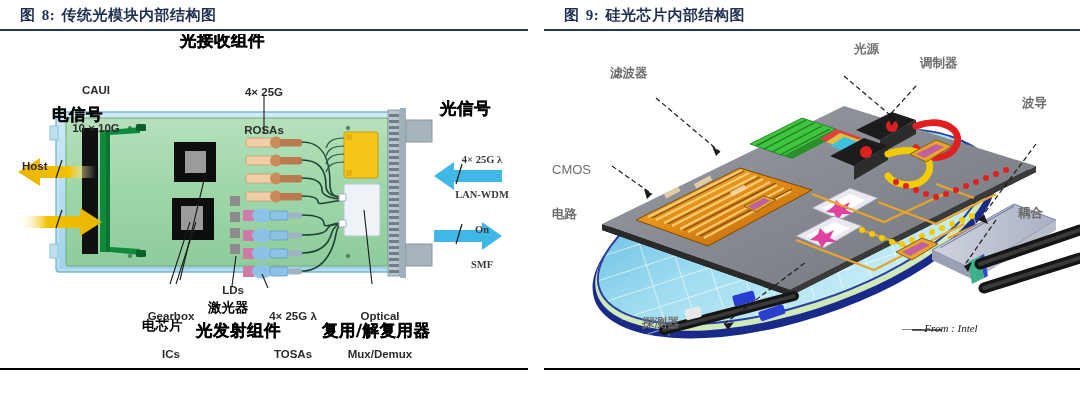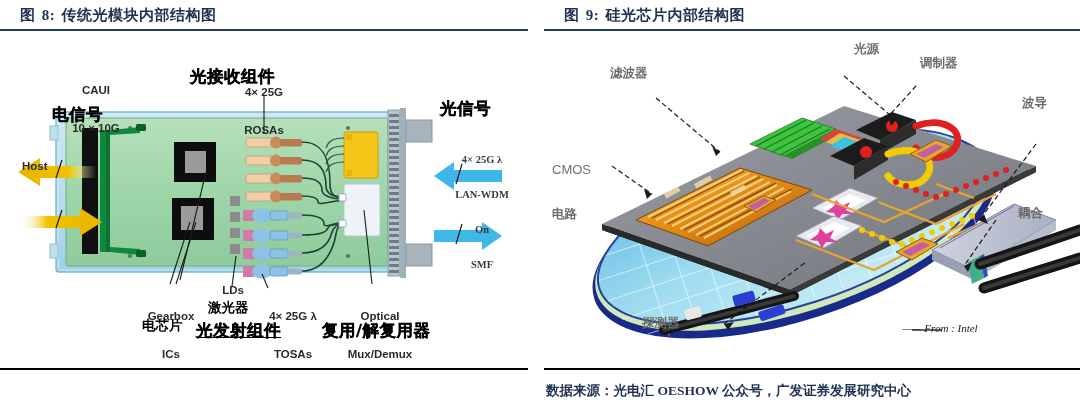--- a/index.html
+++ b/index.html
@@ -324,21 +324,21 @@
 
       <div class="lbl lbl-en" style="left:52px; top:24px; width:88px;">
         <div>CAUI</div>
         <div>10 × 10G</div>
       </div>
 
       <div class="lbl lbl-cn-big" style="left:4px; top:72px;padding-left:48px;">电信号</div>
 
       <div class="lbl lbl-en" style="left:22px; top:126px;">Host</div>
 
-      <div class="lbl lbl-cn-big" style="left:190px; top:-2px;margin-top:36px;">光接收组件</div>
+      <div class="lbl lbl-cn-big" style="left:180px; top:-2px;">光接收组件</div>
 
       <div class="lbl lbl-en" style="left:226px; top:26px; width:76px;">
         <div>4× 25G</div>
         <div>ROSAs</div>
       </div>
 
       <div class="lbl lbl-cn-big" style="left:440px; top:66px;">光信号</div>
 
       <div class="lbl lbl-en-sm" style="left:436px; top:96px; width:92px;">
         <div>4× 25G λ</div>
@@ -353,21 +353,21 @@
       </div>
       <div class="lbl lbl-cn-mid" style="left:142px; top:284px;">电芯片</div>
 
       <div class="lbl lbl-en" style="left:212px; top:250px; width:42px;">LDs</div>
       <div class="lbl lbl-cn-mid" style="left:208px; top:266px;">激光器</div>
 
       <div class="lbl lbl-en" style="left:252px; top:250px; width:82px;">
         <div>4× 25G λ</div>
         <div>TOSAs</div>
       </div>
-      <div class="lbl lbl-cn-big" style="left:196px; top:288px;text-decoration:underline;">光发射组件</div>
+      <div class="lbl lbl-cn-big" style="left:196px; top:288px;">光发射组件</div>
 
       <div class="lbl lbl-en" style="left:336px; top:250px; width:88px;">
         <div>Optical</div>
         <div>Mux/Demux</div>
       </div>
       <div class="lbl lbl-cn-big" style="left:322px; top:288px;">复用/解复用器</div>
     </div>
 
     <div class="rule-bottom"></div>
   </div>
@@ -616,16 +616,15 @@
       <div class="lbl lbl-gray-cn" style="left:478px; top:62px;">波导</div>
 
       <div class="lbl lbl-gray-cn" style="left:474px; top:172px;">耦合</div>
 
       <div class="lbl lbl-gray-cn" style="left:98px; top:282px;">探测器</div>
 
       <div class="lbl lbl-intel" style="left:358px; top:288px;">—— From : Intel</div>
     </div>
 
     <div class="rule-bottom"></div>
-    <div class="fig-source">数据来源：光电汇 OESHOW 公众号，广发证券发展研究中心</div>
   </div>
 
 </div>
 
 </body></html>

